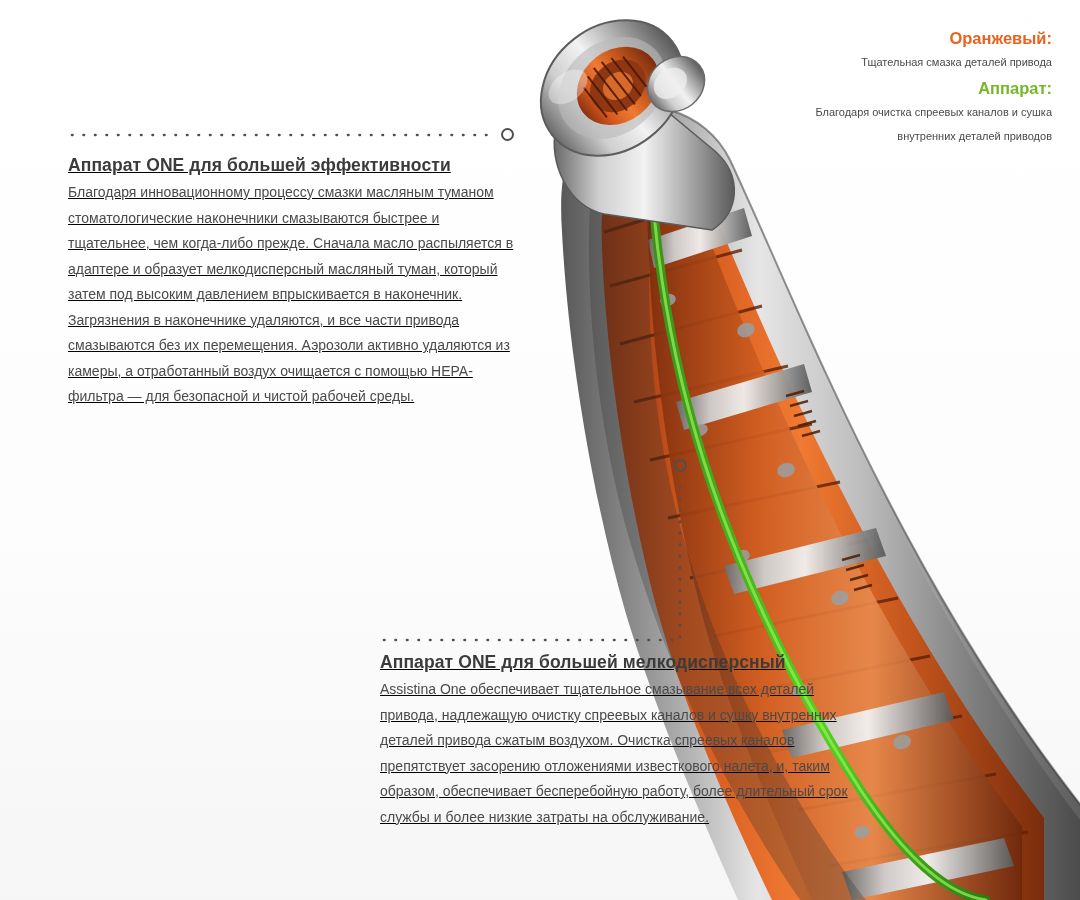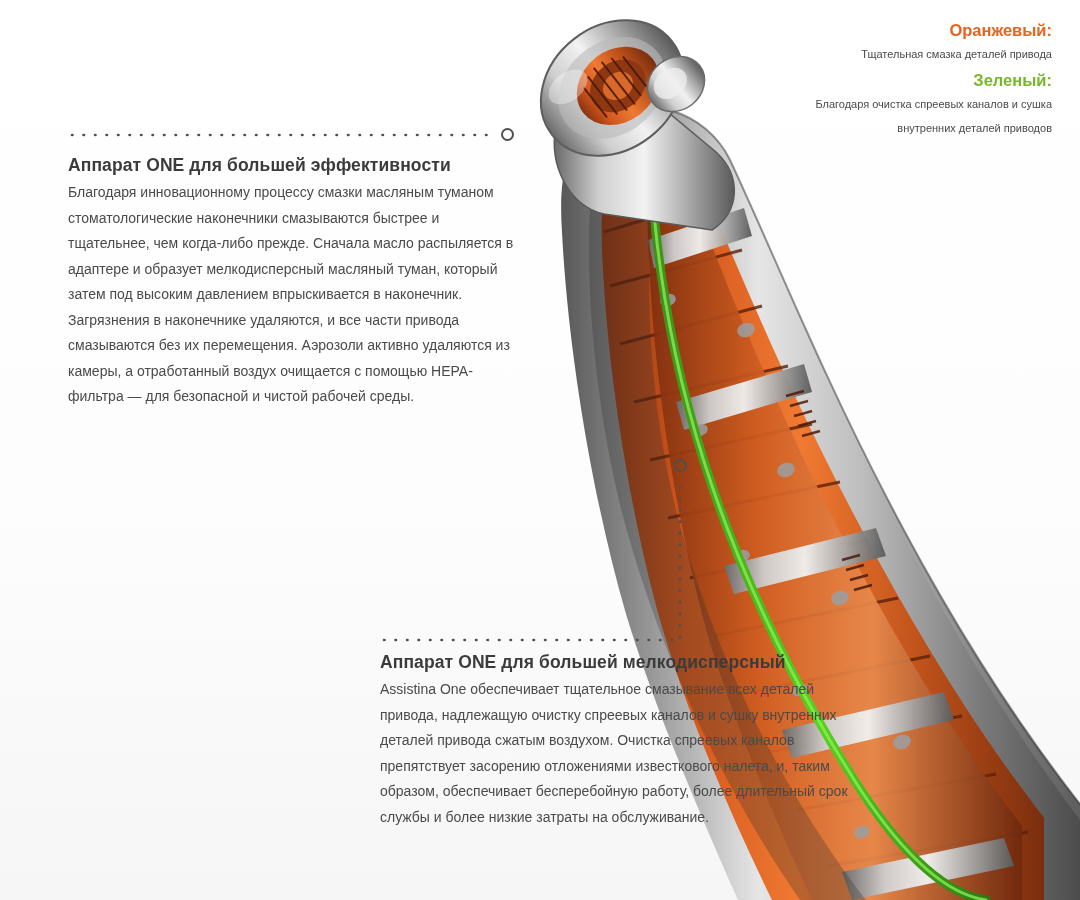--- a/index.html
+++ b/index.html
@@ -24,20 +24,21 @@
   
   .illustration {
     position: absolute;
     inset: 0;
     pointer-events: none;
   }
 
   
   .callout {
     position: absolute;
+    text-decoration: underline;
   }
   .callout .title {
     font-size: 17.5px;
     font-weight: bold;
     color: #3b3b3b;
     margin: 0 0 4px 0;
     letter-spacing: 0.1px;
   }
   .callout .body {
     font-size: 14px;
@@ -54,21 +55,21 @@
   #callout-bottom {
     left: 380px;
     top: 652px;
     width: 480px;
   }
 
   
   .legend {
     position: absolute;
     right: 28px;
-    top: 18px;
+    top: 26px;
     width: 282px;
     text-align: right;
   }
   .legend .lg-head {
     font-size: 16.5px;
     font-weight: bold;
     line-height: 24px;
   }
   .legend .lg-head.orange { color: #e8631f; }
   .legend .lg-head.green  { color: #76b72a; }
@@ -271,21 +272,21 @@
 
   <span class="dot-ring" style="left:501px; top:128px;"></span>
   <span class="dot-ring" style="left:674px; top:459px;"></span>
 
   <div class="legend">
     <div class="lg-block">
       <div class="lg-head orange">Оранжевый:</div>
       <div class="lg-text">Тщательная смазка деталей привода</div>
     </div>
     <div class="lg-block">
-      <div class="lg-head green">Зеленый:</div>
+      <div class="lg-head green">Аппарат:</div>
       <div class="lg-text">Благодаря очистка спреевых каналов и сушка внутренних деталей приводов</div>
     </div>
   </div>
 
   <div class="callout" id="callout-left">
     <p class="title">Аппарат ONE для большей эффективности</p>
     <p class="body">Благодаря инновационному процессу смазки масляным туманом стоматологические наконечники смазываются быстрее и тщательнее, чем когда-либо прежде. Сначала масло распыляется в адаптере и образует мелкодисперсный масляный туман, который затем под высоким давлением впрыскивается в наконечник. Загрязнения в наконечнике удаляются, и все части привода смазываются без их перемещения. Аэрозоли активно удаляются из камеры, а отработанный воздух очищается с помощью HEPA-фильтра — для безопасной и чистой рабочей среды.</p>
   </div>
 
   <div class="callout" id="callout-bottom">

